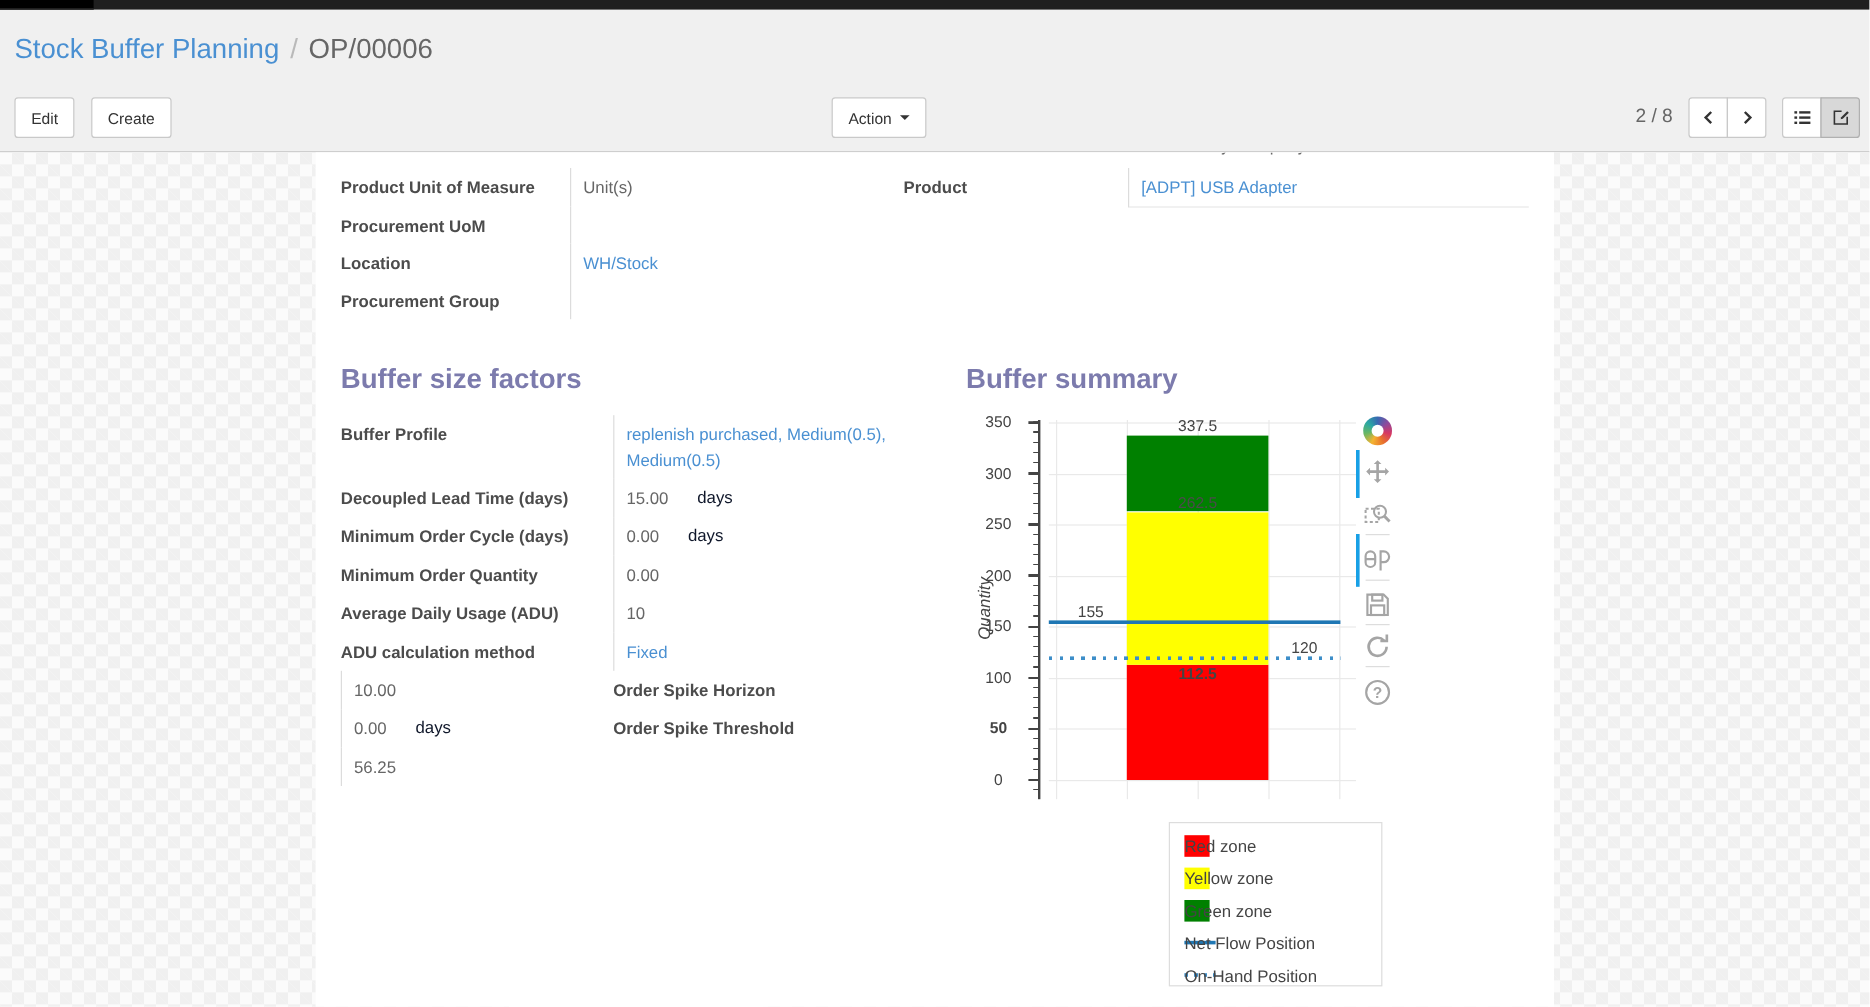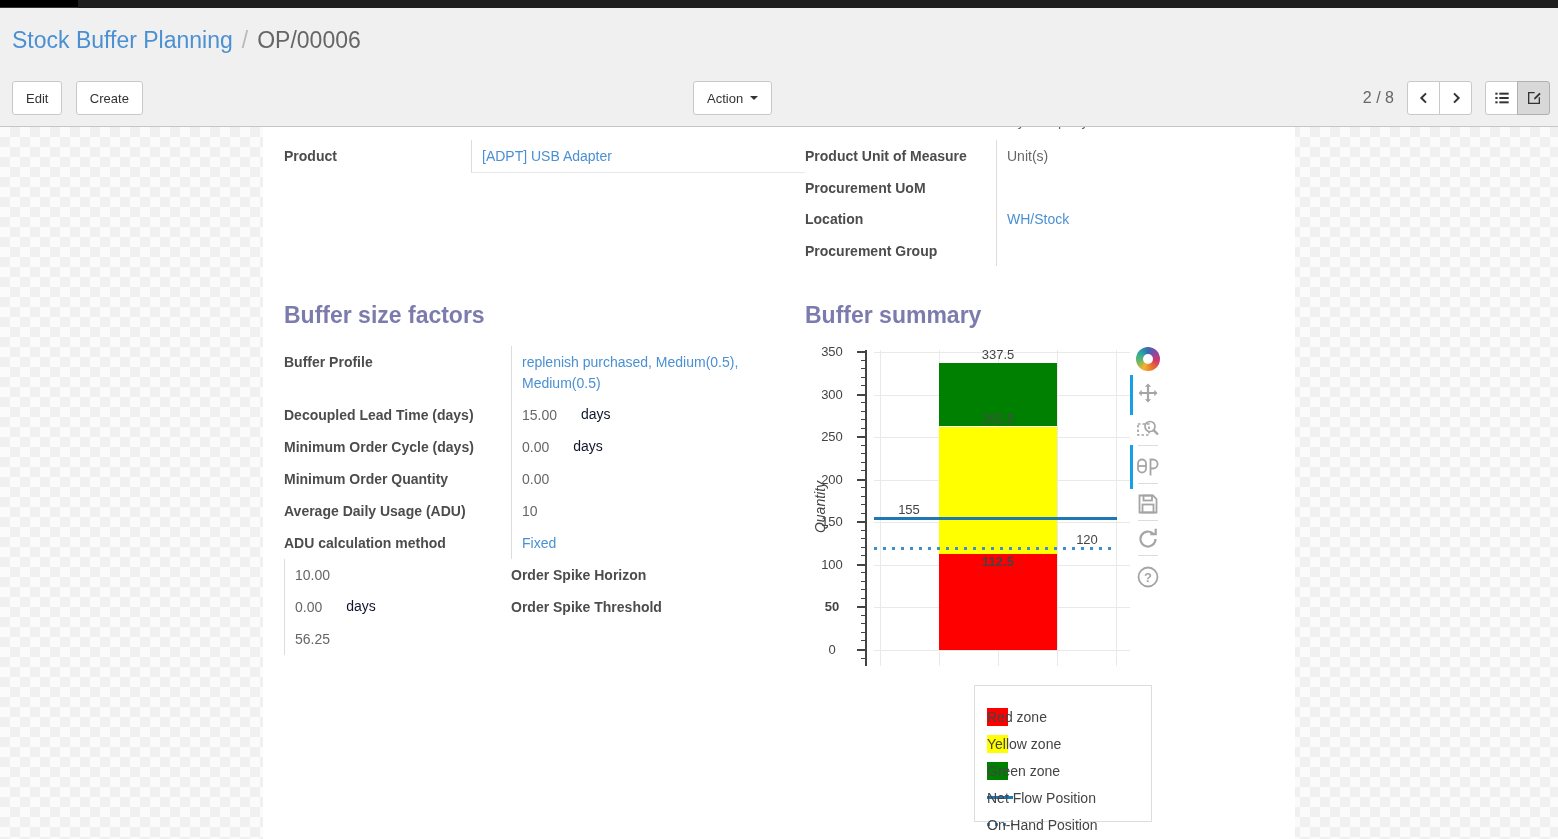--- a/index.html
+++ b/index.html
@@ -73,21 +73,21 @@
   .ylab{font-style:italic;color:#444;font-size:14px;width:140px;height:16px;left:-55px;top:157px;
         text-align:center;transform:rotate(-90deg)}
   .blue-bar{left:325px;width:3px;background:#18a0e6}
   .mb-icon{left:331px;width:24px;height:24px;cursor:pointer}
   .mb-icon svg{position:static;display:block}
   .mb-sep{left:333px;width:20px;height:1px;background:#ddd}
   .mb-logo{left:331px;width:24px;height:24px;border-radius:50%;cursor:pointer;
     background:conic-gradient(#3969b1,#8c4a9e,#d63864,#e8732c,#f4b331,#69b764,#2aa8a4,#3969b1)}
   .mb-logo::after{content:"";position:absolute;left:7px;top:7px;right:7px;bottom:7px;background:#fff;border-radius:50%}
 
-  .legend{left:169px;top:343px;width:178px;height:137px;border:1px solid #ddd;background:#fff;padding:17px 0 0 12px}
+  .legend{left:169px;top:343px;width:178px;height:137px;border:1px solid #ddd;background:#fff;padding:5px 0 0 12px}
   .legend .leg-row{position:static;display:flex;align-items:center;height:27px;font-size:14px;color:#444;cursor:pointer}
   .leg-swatch{position:static;width:21px;height:18px;margin-right:9px;flex:0 0 auto}
   .leg-line{position:static;width:26px;height:3px;margin:0 4px 0 0;flex:0 0 auto}
 </style>
 </head>
 <body>
 
 <div class="topbar">
   <div class="topbar-seg"></div>
 </div>
@@ -144,33 +144,33 @@
     </div>
   </div>
 </div>
 
 <div class="content">
   <div class="sheet">
     <div class="clipped-row">
       <span>My Company</span>
     </div>
     <div class="general-row">
-      <div class="o-group group-left" id="group-general-left">
-          <div class="cell-label">Product</div>
-          <div class="cell-value underline"><span class="link">[ADPT] USB Adapter</span></div>
-        </div>
       <div class="o-group group-right" id="group-general-right">
           <div class="cell-label">Product Unit of Measure</div>
           <div class="cell-value"><span>Unit(s)</span></div>
           <div class="cell-label">Procurement UoM</div>
           <div class="cell-value"></div>
           <div class="cell-label">Location</div>
           <div class="cell-value"><span class="link">WH/Stock</span></div>
           <div class="cell-label">Procurement Group</div>
           <div class="cell-value"></div>
+        </div>
+      <div class="o-group group-left" id="group-general-left">
+          <div class="cell-label">Product</div>
+          <div class="cell-value underline"><span class="link">[ADPT] USB Adapter</span></div>
         </div>
     </div>
     <div class="main-row">
       <div class="col-left">
         <h2 class="o-sep">Buffer size factors</h2>
         <div class="o-group factors" id="group-factors">
             <div class="cell-label">Buffer Profile</div>
             <div class="cell-value"><span class="link">replenish purchased, Medium(0.5), Medium(0.5)</span></div>
             <div class="cell-label">Decoupled Lead Time (days)</div>
             <div class="cell-value"><span>15.00</span><span class="suffix">days</span></div>

